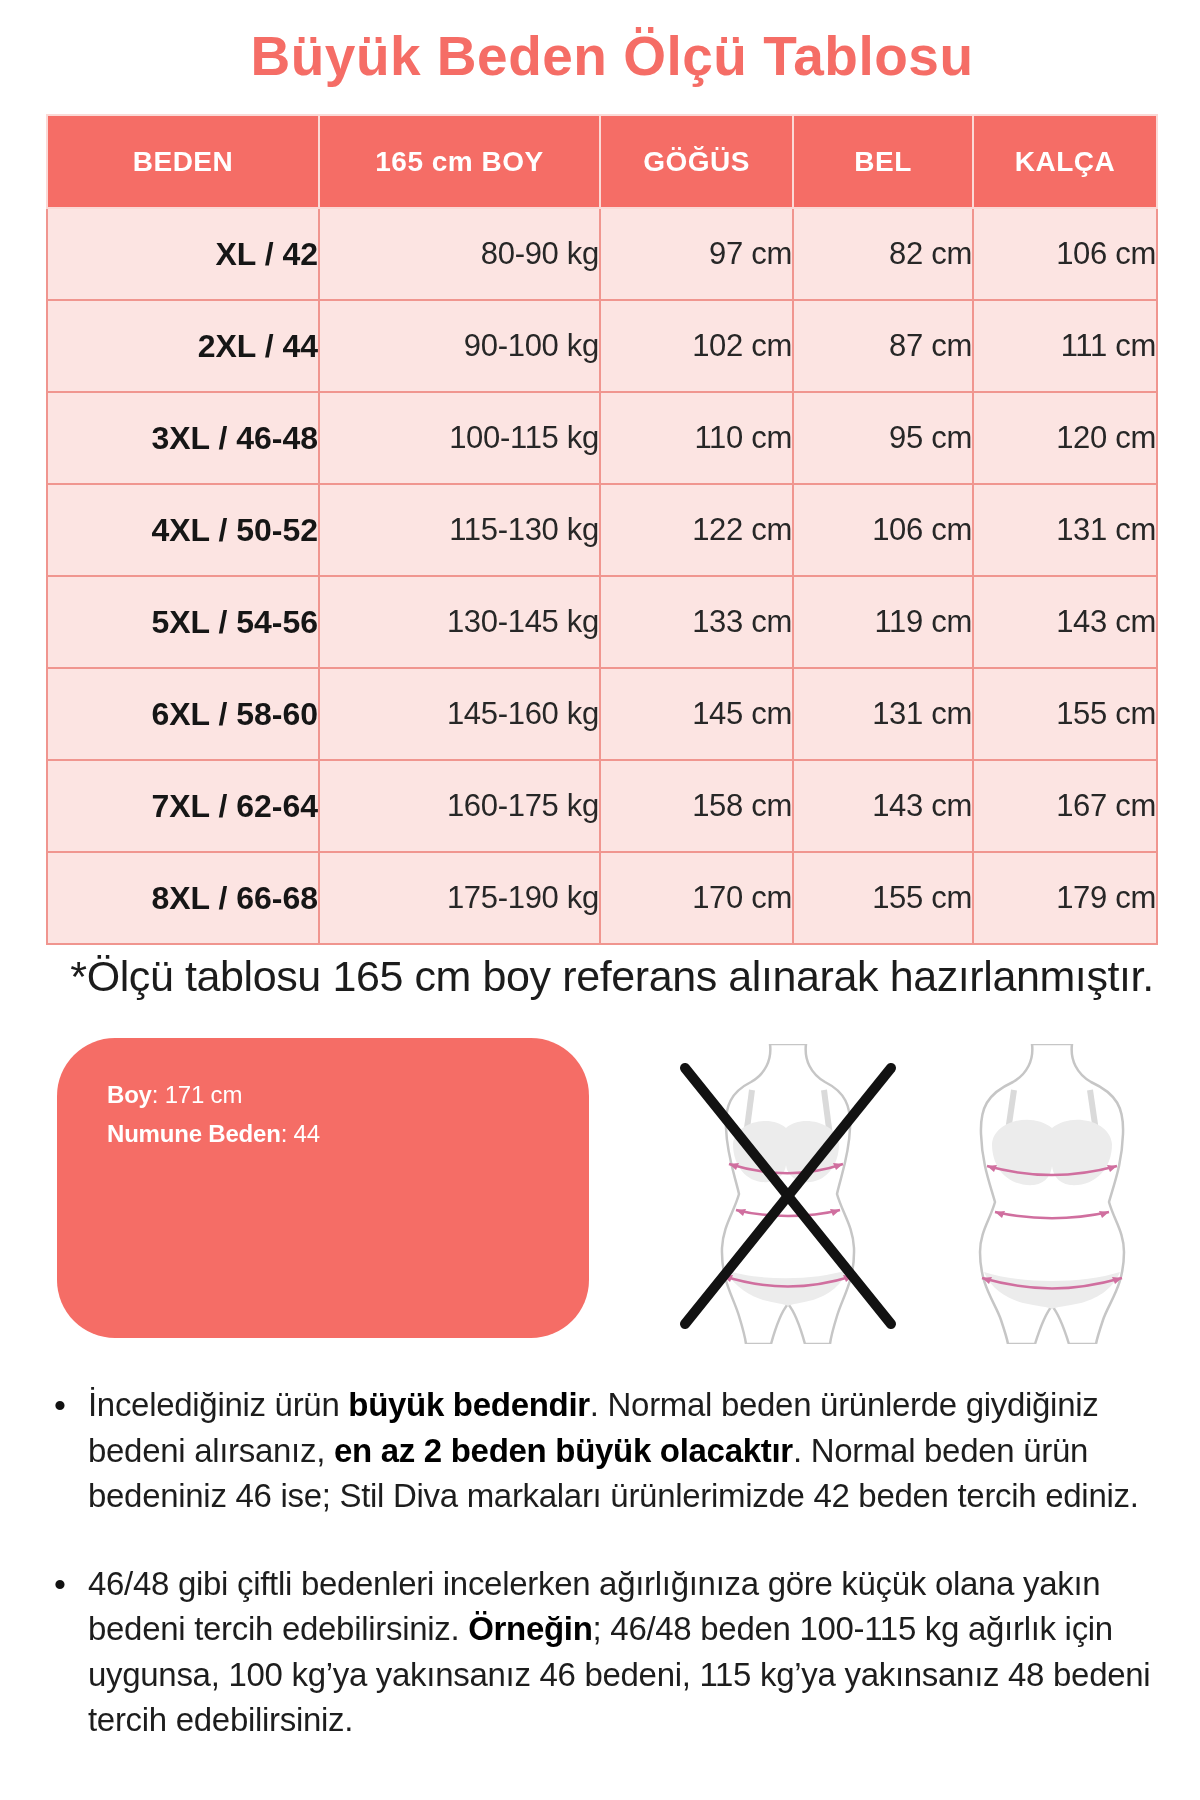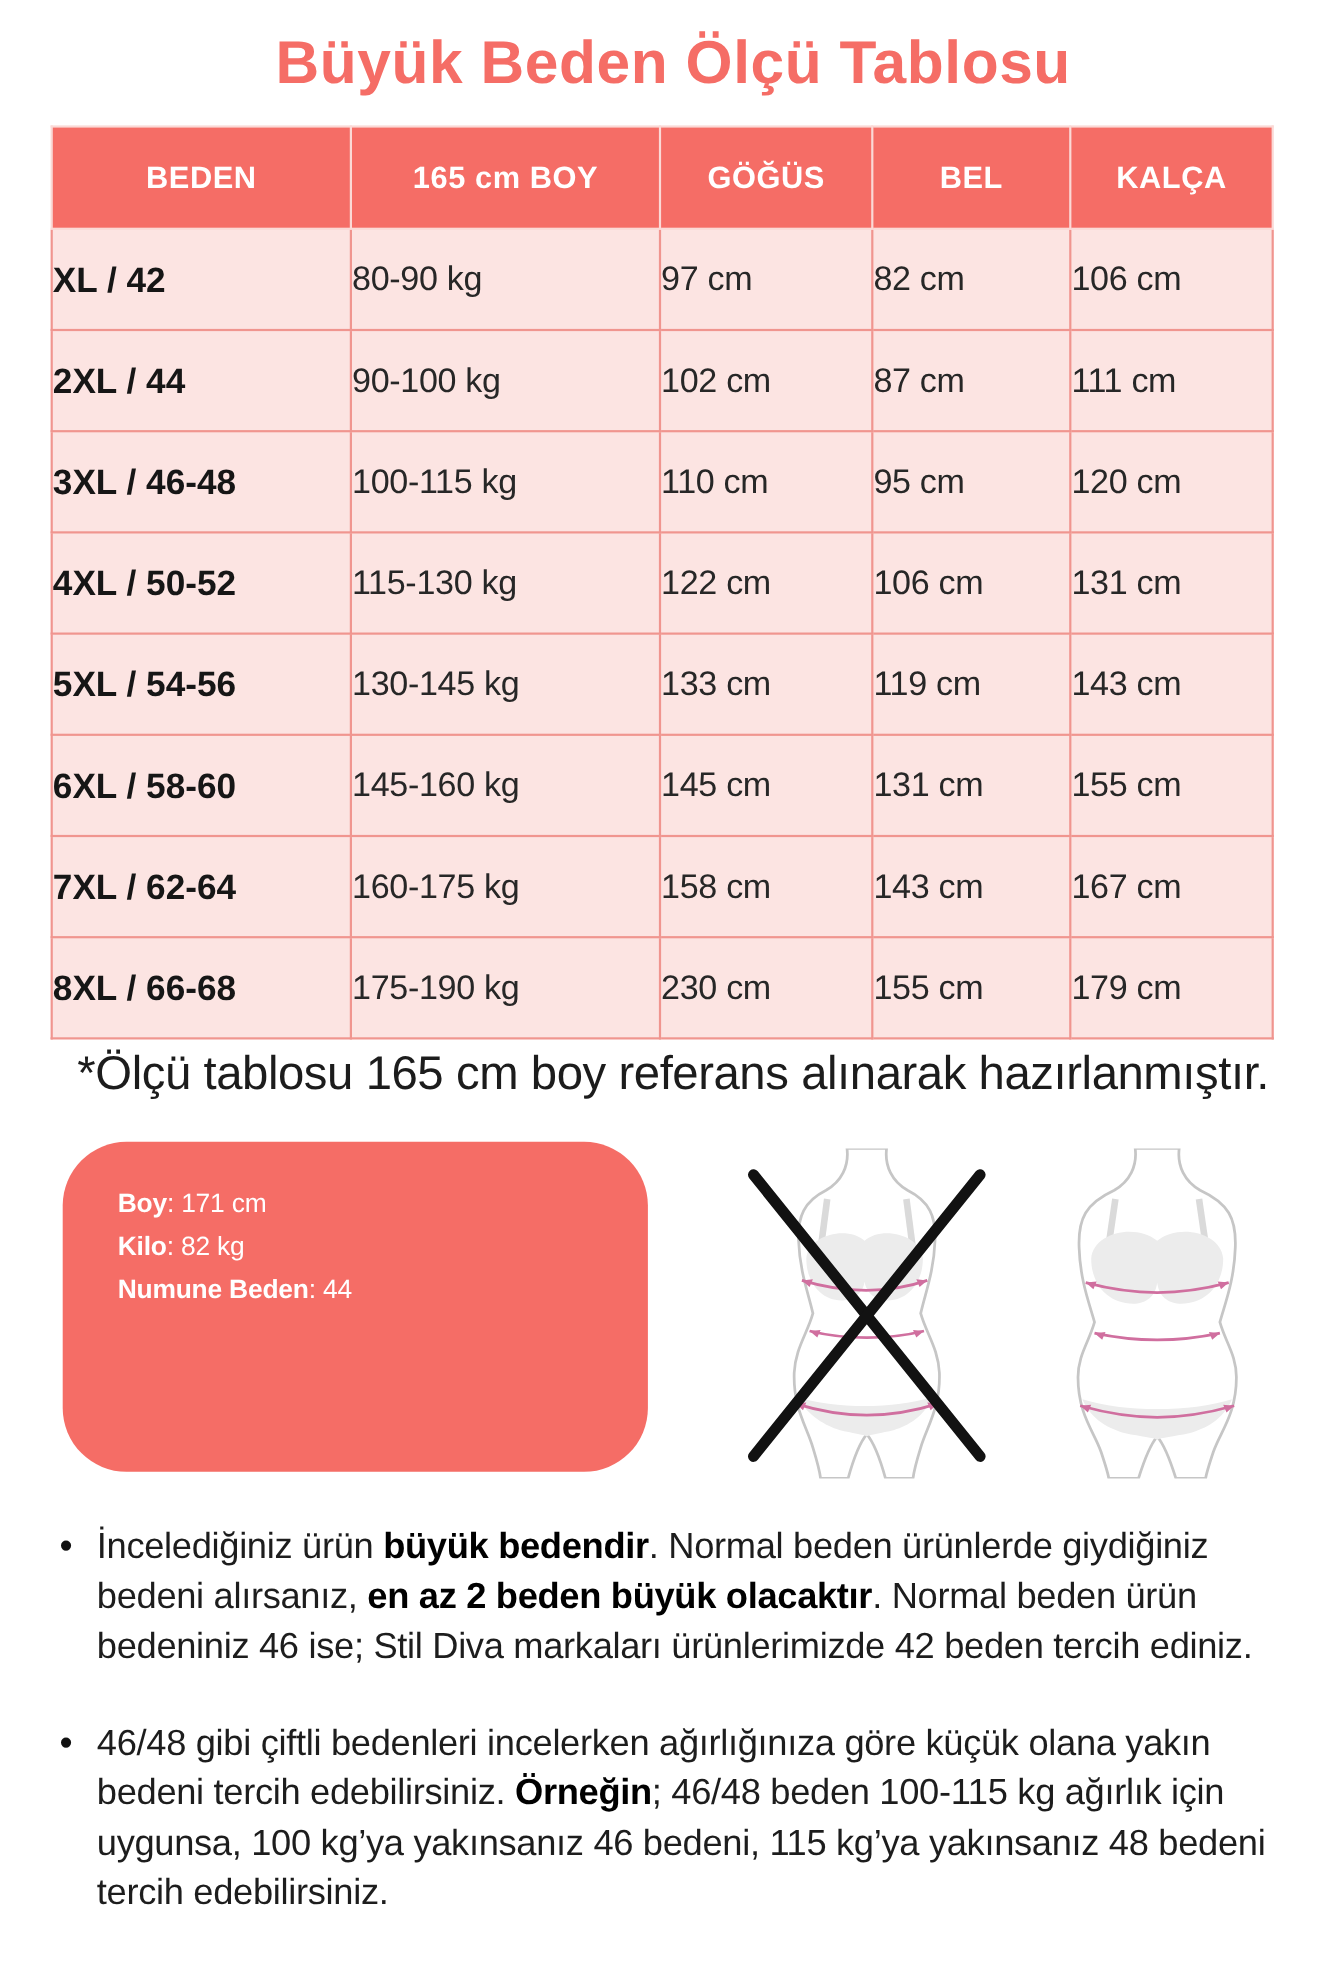--- a/index.html
+++ b/index.html
@@ -36,21 +36,21 @@
   }
   table.size-table th{
     background:var(--coral);color:#fff;
     font-size:28px;font-weight:700;letter-spacing:.5px;
     height:93px;text-align:center;vertical-align:middle;
     border:2px solid var(--header-divider);
   }
   table.size-table td{
     background:var(--cell-bg);
     font-size:31px;font-weight:400;color:#272727;
-    height:92px;text-align:left;vertical-align:middle;
+    height:92px;text-align:right;vertical-align:middle;
     border:2px solid var(--grid);
     letter-spacing:-0.3px;
   }
   table.size-table td.col-size{font-weight:700;color:#161616;font-size:32px;letter-spacing:0;}
 
   
   .footnote{
     position:absolute;top:952px;left:0;width:100%;
     text-align:center;font-size:43px;color:#1c1c1c;letter-spacing:-0.4px;
   }
@@ -163,33 +163,32 @@
         <tr>
           <td class="col-size">7XL / 62-64</td>
           <td>160-175 kg</td>
           <td>158 cm</td>
           <td>143 cm</td>
           <td>167 cm</td>
         </tr>
         <tr>
           <td class="col-size">8XL / 66-68</td>
           <td>175-190 kg</td>
-          <td>230 cm</td>
+          <td>170 cm</td>
           <td>155 cm</td>
           <td>179 cm</td>
         </tr>
       </tbody>
   </table>
 
   <p class="footnote">*Ölçü tablosu 165 cm boy referans alınarak hazırlanmıştır.</p>
 
   <div class="model-box">
     <div id="model-rows">
         <p><strong>Boy</strong><span>: 171 cm</span></p>
-        <p><strong>Kilo</strong><span>: 82 kg</span></p>
         <p><strong>Numune Beden</strong><span>: 44</span></p>
       </div>
   </div>
 
   <div class="figures">
 
     <svg width="238" height="300" viewBox="0 0 230 300" aria-hidden="true">
       <path d="M78,38 C58,48 52,62 53,84 C54,112 62,132 66,150 C61,168 50,182 49,204
                C48,236 60,252 66,272 C70,285 72,292 73,300 L98,300
                C103,282 108,268 115,260 C122,268 127,282 132,300 L157,300

